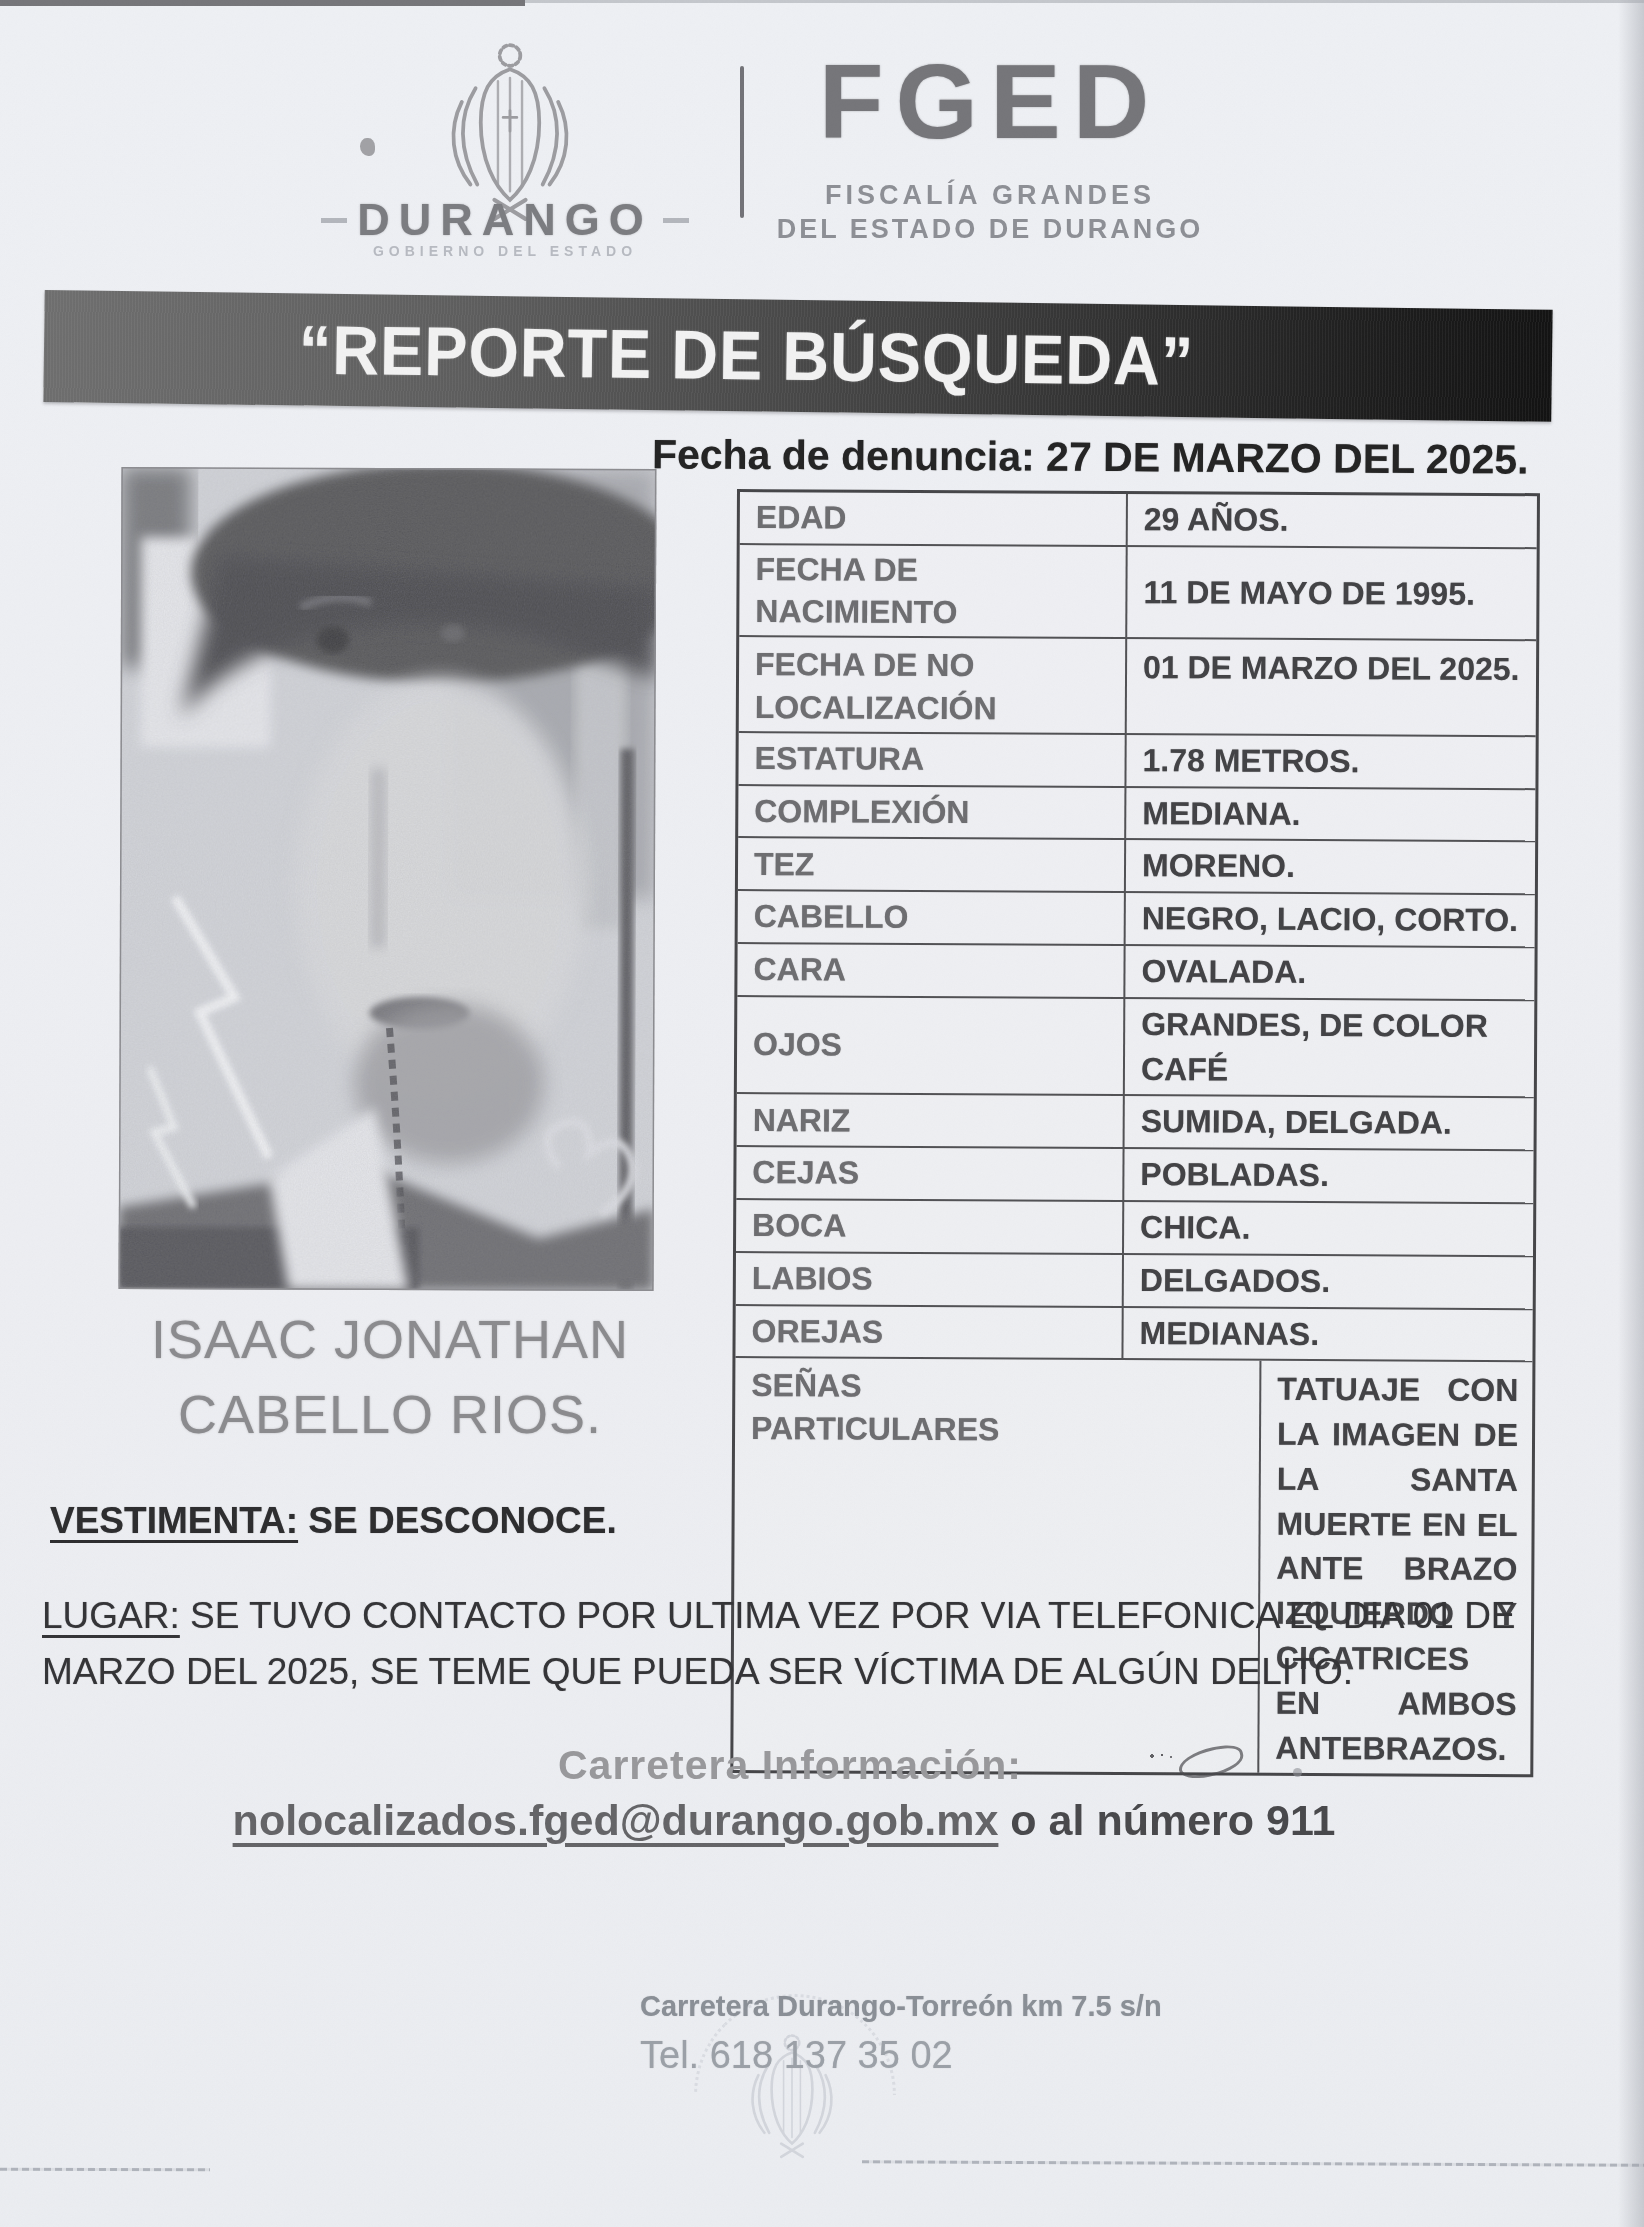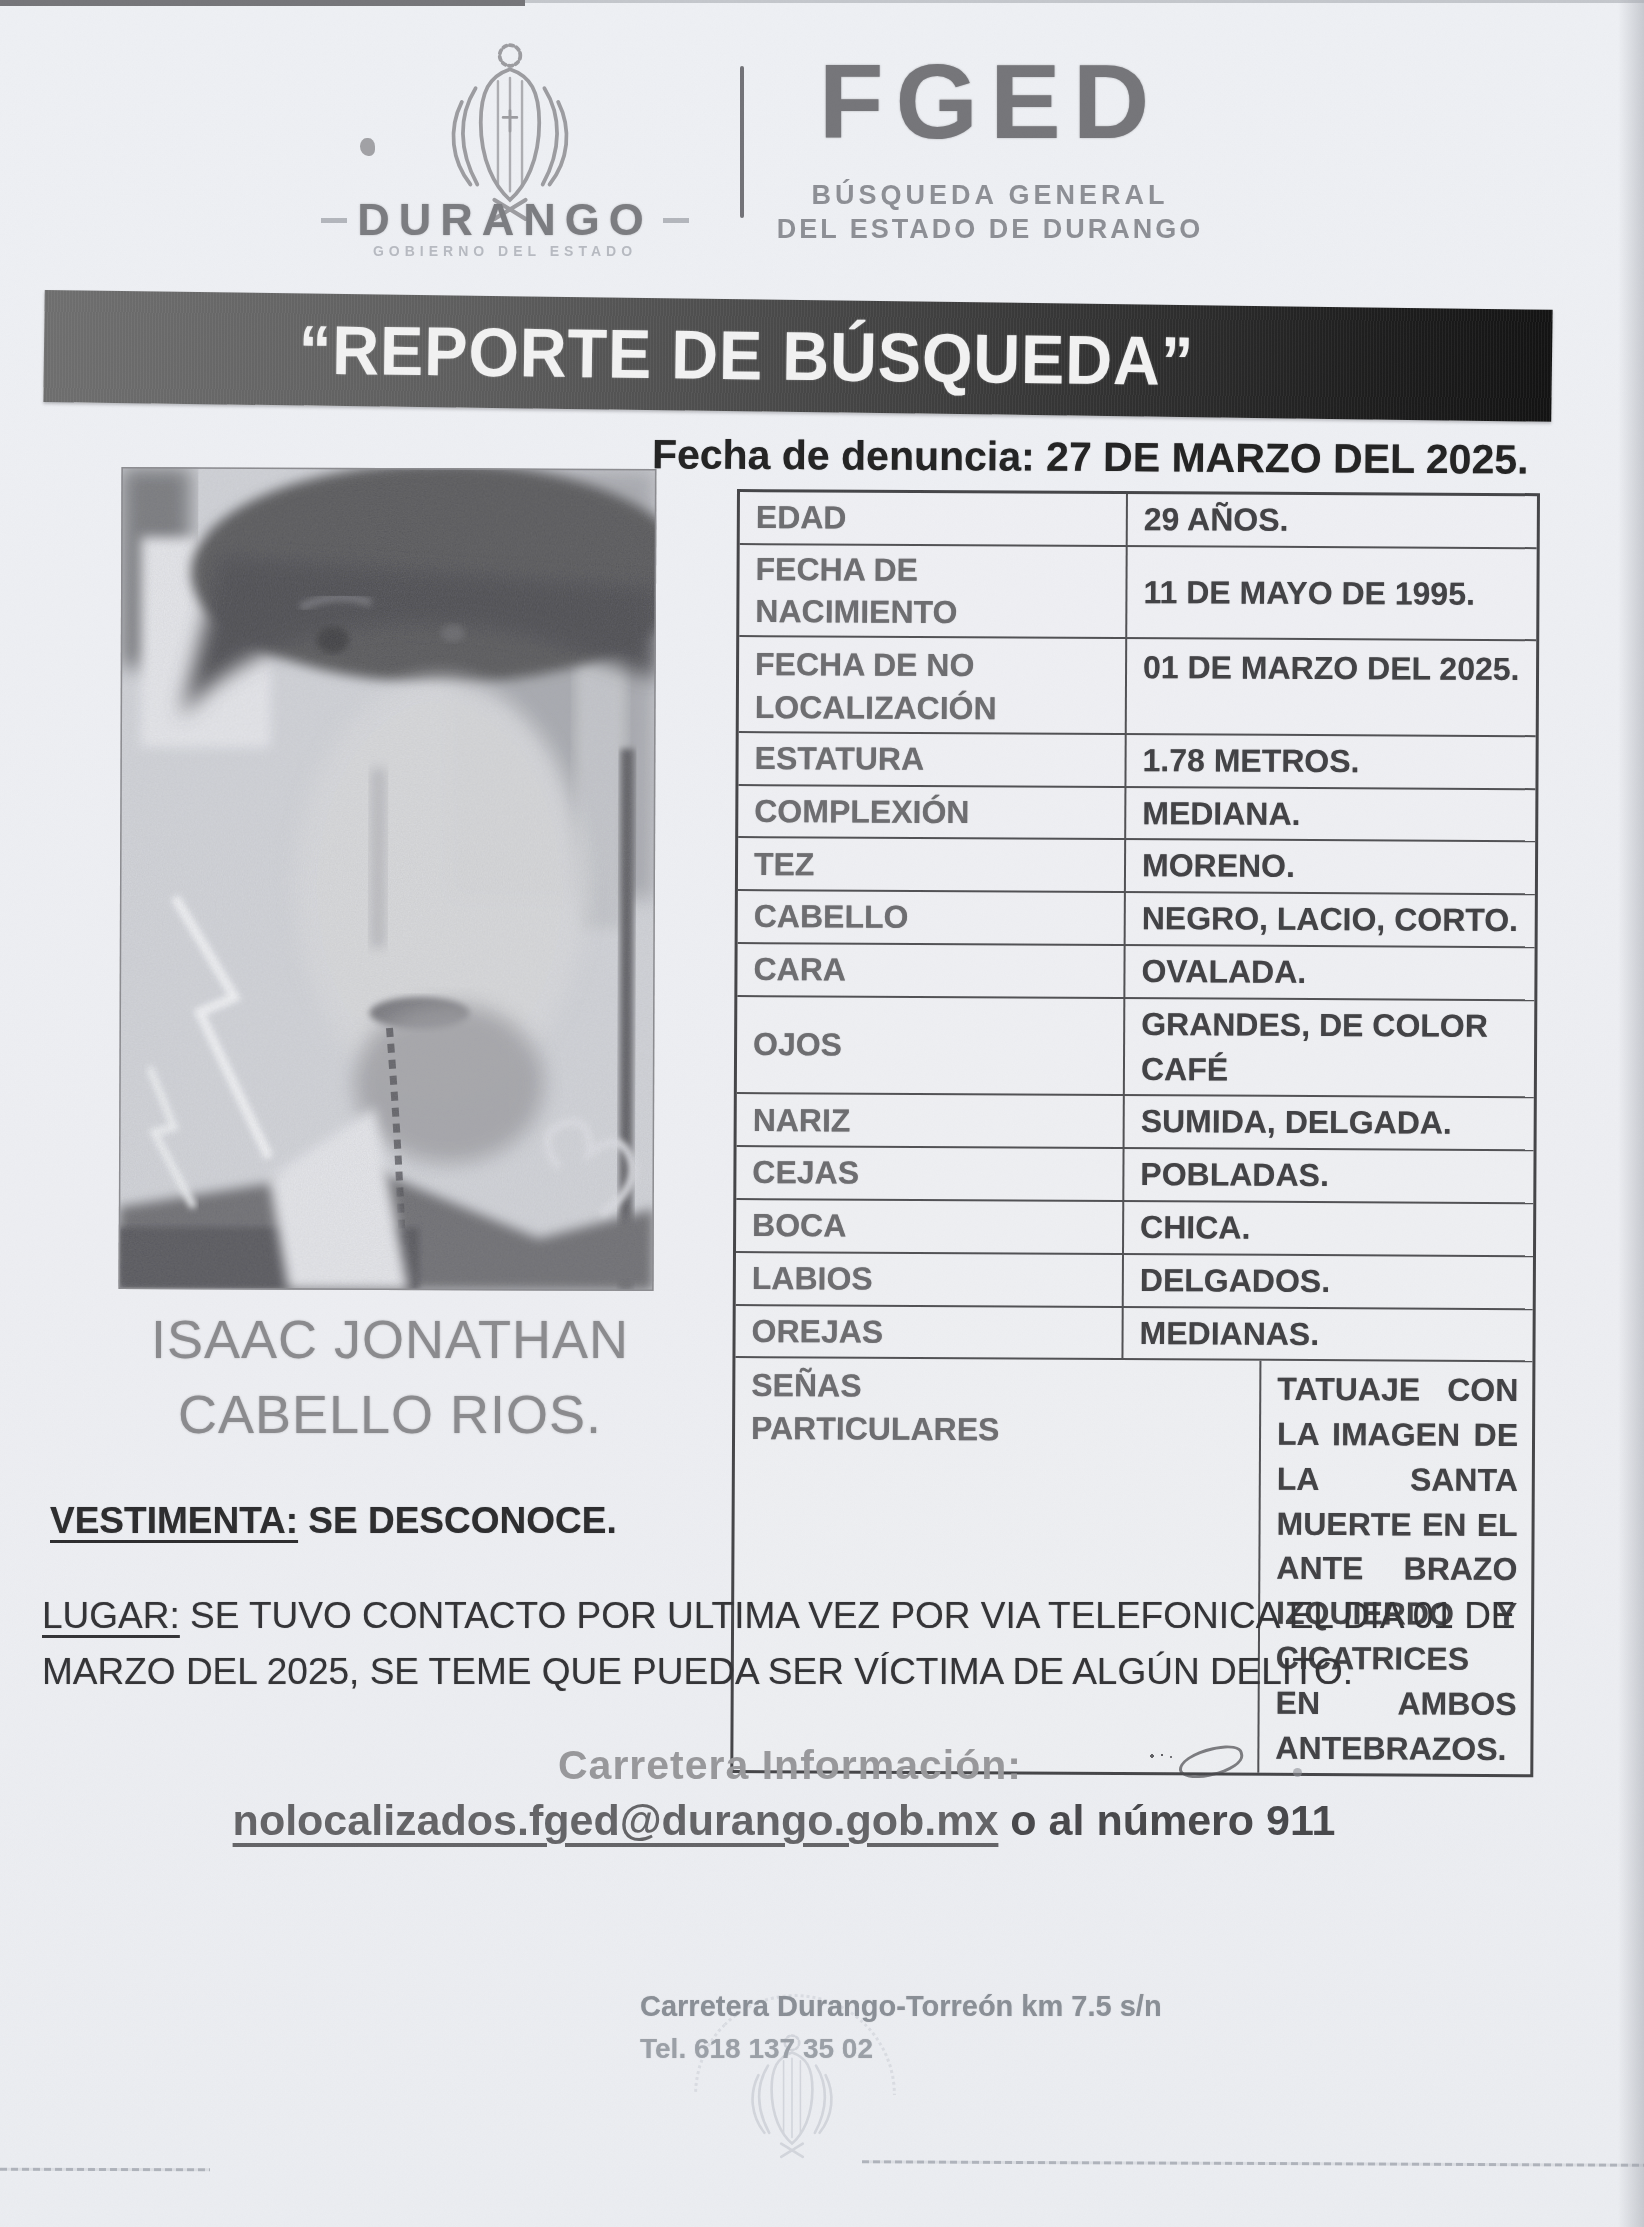--- a/index.html
+++ b/index.html
@@ -81,21 +81,21 @@
     line-height:1.5;text-shadow:0 0 1px rgba(51,51,54,.45);}
   .ul{text-decoration:underline;text-underline-offset:7px;text-decoration-thickness:3px;}
   .contact-heading{left:160px;top:1742px;width:1260px;text-align:center;
     font-size:41px;font-weight:bold;color:#98989b;letter-spacing:1px;filter:blur(.35px);}
   .contact-line{left:54px;top:1796px;width:1460px;text-align:center;font-size:43px;font-weight:bold;color:#48484b;}
   .contact-line .email{color:#646467;text-decoration:underline;text-underline-offset:8px;text-decoration-thickness:4px;
     filter:blur(.3px);}
   
   .footer{left:640px;top:1986px;width:892px;color:#8a8f96;font-weight:bold;
     font-size:29px;line-height:1.42;text-shadow:0 0 1px rgba(138,143,150,.5);}
-  .footer .phone{font-weight:bold;color:#9ba0a7;font-size:28px;margin-top:2px;}
+  .footer .phone{font-weight:normal;color:#9ba0a7;font-size:38px;margin-top:2px;}
   
   .seal{left:662px;top:1988px;width:260px;height:185px;opacity:.55;}
   .seal .arc{position:absolute;left:32px;top:6px;width:196px;height:196px;border-radius:50%;
     border:3px dotted #c3c7cf;border-bottom-color:transparent;border-left-color:transparent;
     transform:rotate(-45deg);opacity:.8;}
   .seal svg{position:absolute;left:70px;top:44px;width:120px;height:132px;opacity:.85;}
   .noise{left:0;top:0;width:1644px;height:2227px;pointer-events:none;opacity:.5;}
 </style>
 </head>
 <body>
@@ -119,21 +119,21 @@
         <path d="M70,28 C80,44 80,64 69,84"></path>
         <path d="M78,36 C86,52 84,70 73,84"></path>
         <path d="M41,93 L59,104 M59,93 L41,104" stroke-width="2.4"></path>
       </g>
     </svg>
   </div>
   <div class="abs wordmark"><span class="dash"></span><span>DURANGO</span><span class="dash"></span></div>
   <div class="abs word-caption">GOBIERNO DEL ESTADO</div>
   <div class="abs hdr-divider"></div>
   <div class="abs fged">FGED</div>
-  <div class="abs fged-sub1">BÚSQUEDA GENERAL</div>
+  <div class="abs fged-sub1">FISCALÍA GRANDES</div>
   <div class="abs fged-sub2">DEL ESTADO DE DURANGO</div>
 
   <div class="abs banner">
     <span>“REPORTE DE BÚSQUEDA”</span>
   </div>
 
   <div class="abs fecha">
     <span>Fecha de denuncia:</span>
     <span>27 DE MARZO DEL 2025.</span>
   </div>

